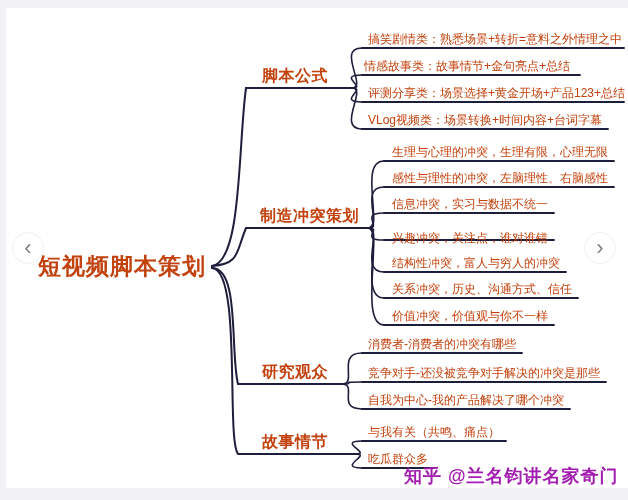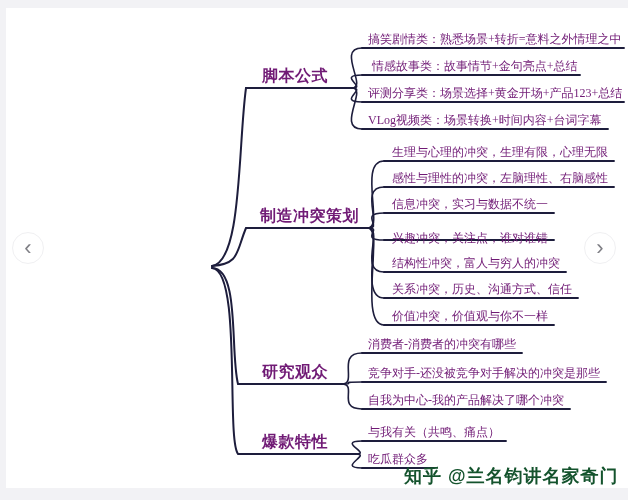--- a/index.html
+++ b/index.html
@@ -17,26 +17,25 @@
     position:absolute;
     left:6px;top:8px;right:0;bottom:12px;
     background:#ffffff;
   }
   svg.connectors{
     position:absolute;left:0;top:0;
     pointer-events:none;
   }
   .node{
     position:absolute;
-    color:#701a75;
+    color:#c2410c;
     white-space:nowrap;
     line-height:1.25;
     cursor:default;
     z-index:3;
-    font-family:Liberation Serif, serif;
   }
   .root-label{
     font-size:23px;
     font-weight:bold;
     letter-spacing:1px;
   }
   .branch-label{
     font-size:16px;
     font-weight:bold;
     letter-spacing:0.5px;
@@ -59,21 +58,21 @@
     user-select:none;
   }
   .chevron-left{left:12px;top:232px;}
   .chevron-right{left:584px;top:232px;}
   .watermark{
     position:absolute;
     left:404px;top:464px;
     font-size:18px;
     font-weight:bold;
     letter-spacing:1px;
-    color:#14532d;
+    color:#a21caf;
     white-space:nowrap;
     z-index:2;
   }
 </style>
 </head>
 <body>
 
 <div class="frame">
   <div class="canvas"></div>
 
@@ -109,40 +108,41 @@
       <path d="M362,382 L606,382" fill="none" stroke="#1d1d3c" stroke-width="1.9" stroke-linecap="round"></path>
       <path d="M342,384 C358,384 336,409 362,409" fill="none" stroke="#1d1d3c" stroke-width="1.6" stroke-linecap="round"></path>
       <path d="M362,409 L570,409" fill="none" stroke="#1d1d3c" stroke-width="1.9" stroke-linecap="round"></path>
       <path d="M212,268 C242,270 226,438 238,454 L356,454" fill="none" stroke="#1d1d3c" stroke-width="2" stroke-linecap="round"></path>
       <path d="M356,454 C372,454 336,441 362,441" fill="none" stroke="#1d1d3c" stroke-width="1.6" stroke-linecap="round"></path>
       <path d="M362,441 L506,441" fill="none" stroke="#1d1d3c" stroke-width="1.9" stroke-linecap="round"></path>
       <path d="M356,454 C372,454 336,468 362,468" fill="none" stroke="#1d1d3c" stroke-width="1.6" stroke-linecap="round"></path>
       <path d="M362,468 L434,468" fill="none" stroke="#1d1d3c" stroke-width="1.9" stroke-linecap="round"></path>
     </svg>
 
+  <div class="node root-label" style="left:38px;top:252px;">短视频脚本策划</div>
 
   <div id="generated-nodes">
       <div class="node branch-label" style="left: 262px; top: 66px;">脚本公式</div>
       <div class="node leaf-label" style="left: 368px; top: 32px;">搞笑剧情类：熟悉场景+转折=意料之外情理之中</div>
-      <div class="node leaf-label" style="left: 372px; top: 59px;">情感故事类：故事情节+金句亮点+总结</div>
+      <div class="node leaf-label" style="left: 364px; top: 59px;">情感故事类：故事情节+金句亮点+总结</div>
       <div class="node leaf-label" style="left: 368px; top: 86px;">评测分享类：场景选择+黄金开场+产品123+总结</div>
       <div class="node leaf-label" style="left: 368px; top: 113px;">VLog视频类：场景转换+时间内容+台词字幕</div>
       <div class="node branch-label" style="left: 260px; top: 206px;">制造冲突策划</div>
       <div class="node leaf-label" style="left: 392px; top: 145px;">生理与心理的冲突，生理有限，心理无限</div>
       <div class="node leaf-label" style="left: 392px; top: 171px;">感性与理性的冲突，左脑理性、右脑感性</div>
       <div class="node leaf-label" style="left: 392px; top: 197px;">信息冲突，实习与数据不统一</div>
       <div class="node leaf-label" style="left: 392px; top: 224px; margin-top: 7px;">兴趣冲突，关注点，谁对谁错</div>
       <div class="node leaf-label" style="left: 392px; top: 256px;">结构性冲突，富人与穷人的冲突</div>
       <div class="node leaf-label" style="left: 392px; top: 282px;">关系冲突，历史、沟通方式、信任</div>
       <div class="node leaf-label" style="left: 392px; top: 309px;">价值冲突，价值观与你不一样</div>
       <div class="node branch-label" style="left: 262px; top: 362px; text-align: right;">研究观众</div>
       <div class="node leaf-label" style="left: 368px; top: 337px;">消费者-消费者的冲突有哪些</div>
       <div class="node leaf-label" style="left: 368px; top: 366px;">竞争对手-还没被竞争对手解决的冲突是那些</div>
       <div class="node leaf-label" style="left: 368px; top: 393px;">自我为中心-我的产品解决了哪个冲突</div>
-      <div class="node branch-label" style="left: 262px; top: 432px;">爆款特性</div>
+      <div class="node branch-label" style="left: 262px; top: 432px;">故事情节</div>
       <div class="node leaf-label" style="left: 368px; top: 425px;">与我有关（共鸣、痛点）</div>
       <div class="node leaf-label" style="left: 368px; top: 452px;">吃瓜群众多</div>
     </div>
 
   <div class="chevron chevron-left">‹</div>
 
   <div class="chevron chevron-right">›</div>
 
   <div class="watermark">知乎 @兰名钧讲名家奇门</div>
 </div>

